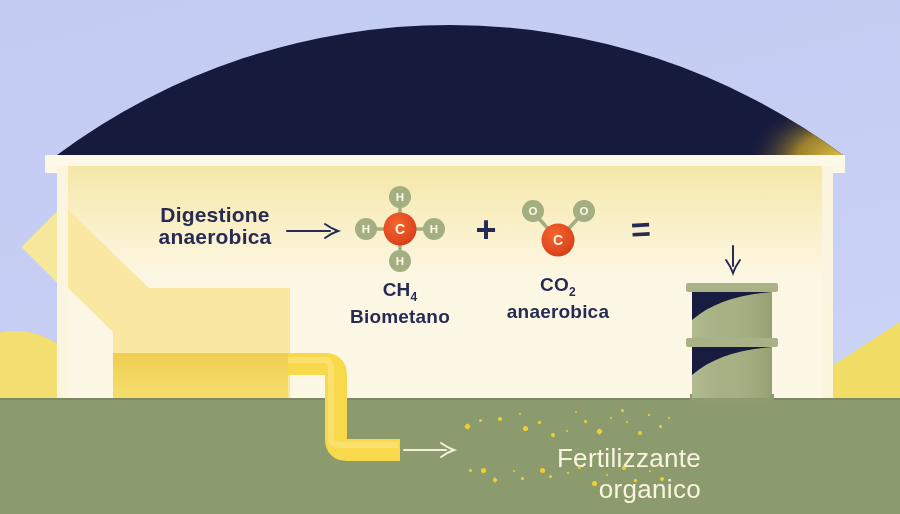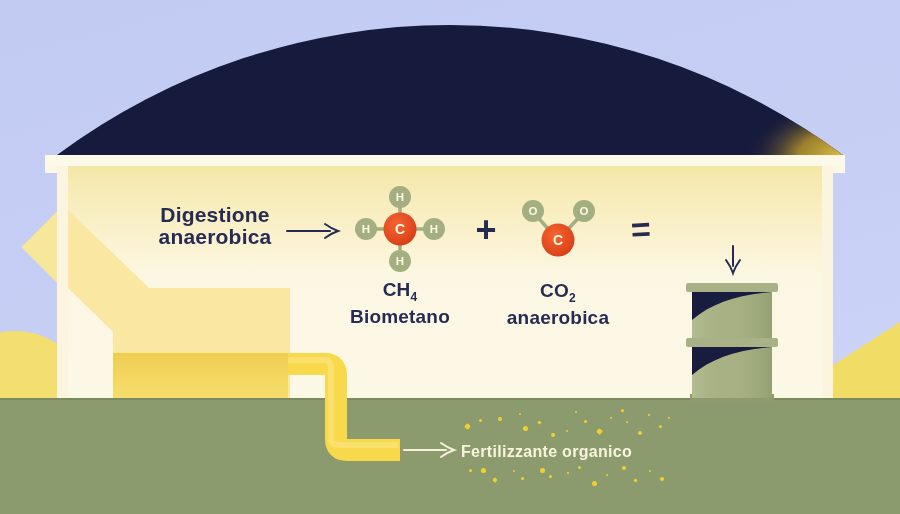--- a/index.html
+++ b/index.html
@@ -25,24 +25,24 @@
   .tank{left:113px;top:353px;width:175px;height:45px;
     background:linear-gradient(180deg,#efcd50 0%,#f3d761 55%,#f6dd6c 100%);}
   .ground{left:0;top:398px;width:900px;height:116px;background:#8c9b6e;border-top:2px solid #7b8a60;}
   
   .title{left:150px;top:204px;width:130px;text-align:center;font-size:21px;line-height:22px;}
   .plus{left:468px;top:211px;width:36px;text-align:center;font-size:36px;line-height:38px;}
   .equals{left:618px;top:209px;width:46px;text-align:center;font-size:34px;line-height:40px;transform:rotate(-3deg);}
   .biogas{left:688px;top:216px;width:92px;text-align:center;font-size:19px;}
   .mol-label{text-align:center;font-size:19px;line-height:20.5px;}
   .ch4-label{left:330px;top:280px;width:140px;}
-  .co2-label{left:488px;top:281px;width:140px;}
+  .co2-label{left:488px;top:275px;width:140px;}
   .mol-label sub{font-size:12px;}
-  .fert-label{left:461px;top:443px;width:240px;font-size:16px;font-weight:bold;
-    color:#f9f4de;letter-spacing:.3px;}
+  .fert-label{left:461px;top:443px;width:240px;font-size:26px;font-weight:normal;
+    color:#f9f4de;letter-spacing:.3px;text-align:right;}
   .dot{position:absolute;background:#f2cf2e;border-radius:50%;}
   svg.layer{position:absolute;left:0;top:0;pointer-events:none;}
 </style>
 </head>
 <body>
 
 <div class="stage">
 
   <svg class="layer" width="900" height="514">
     <defs>

